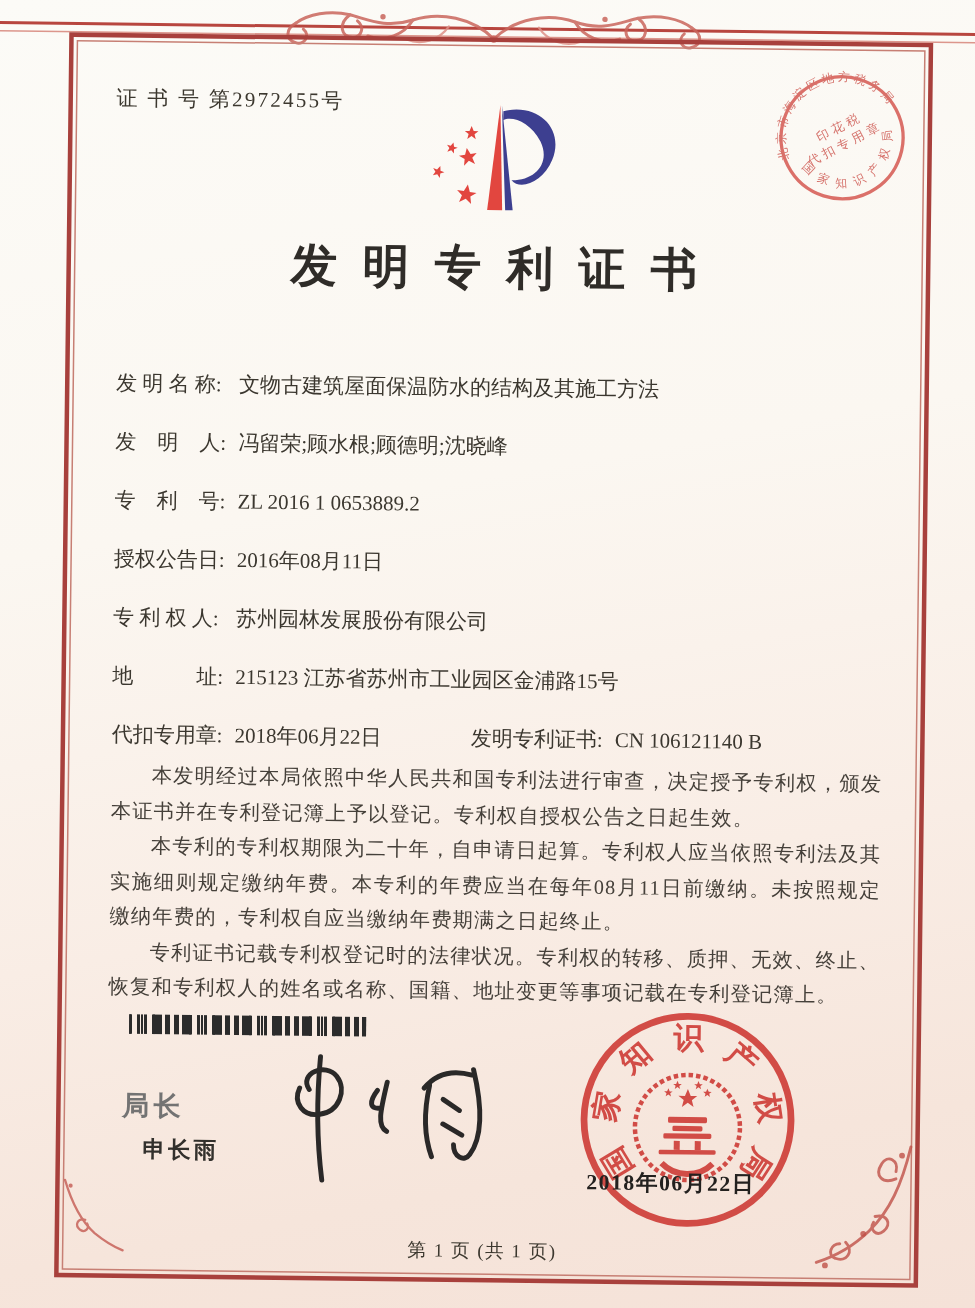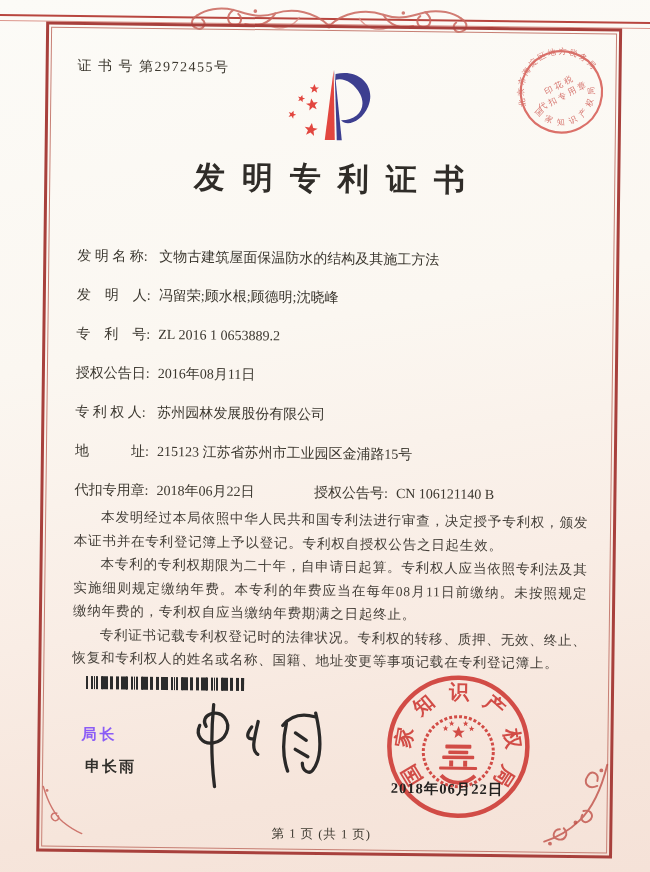--- a/index.html
+++ b/index.html
@@ -34,23 +34,23 @@
   .body-text{position:absolute;left:76px;top:508px;width:514px;font-size:13.5px;
     line-height:23.5px;color:#45403a;text-align:justify;letter-spacing:0.8px;}
   .body-text p{margin:0;text-indent:2em;}
 
   .barcode{position:absolute;left:90px;top:679px;width:158px;height:13px;
     background:
       repeating-linear-gradient(90deg,#2b2b2b 0 2px,transparent 2px 5px),
       repeating-linear-gradient(90deg,#2b2b2b 0 1px,transparent 1px 8px),
       repeating-linear-gradient(90deg,transparent 0 17px,#2b2b2b 17px 20px);}
 
-  .signer-title{position:absolute;left:86px;top:728px;font-size:15px;font-weight:bold;
-    letter-spacing:3px;color:#8b5cf6;font-family:Liberation Mono, monospace;}
-  .signer-name{position:absolute;left:90px;top:760px;font-size:15px;font-weight:bold;
+  .signer-title{position:absolute;left:86px;top:728px;font-size:18px;font-weight:bold;
+    letter-spacing:3px;color:#737373;font-family:Liberation Mono, monospace;}
+  .signer-name{position:absolute;left:100px;top:760px;font-size:15px;font-weight:bold;
     letter-spacing:2px;color:#32302c;font-family:"Liberation Sans","DejaVu Sans",sans-serif;}
   .signature{position:absolute;left:185px;top:700px;width:155px;height:92px;}
 
   .issue-seal{position:absolute;left:388px;top:670px;width:150px;height:150px;}
   .seal-date{position:absolute;left:396px;top:778px;width:160px;font-size:14.5px;font-weight:bold;
     color:#23211f;letter-spacing:1px;}
 
   .tax-stamp{position:absolute;left:505px;top:36px;width:106px;height:106px;}
 
   .corner-br{position:absolute;left:548px;top:756px;width:68px;height:90px;}
@@ -131,21 +131,21 @@
       <span class="flabel">专 利 权 人:</span><span class="fvalue">苏州园林发展股份有限公司</span>
     </div>
     <div class="field-row" style="top:445px">
       <span class="flabel">地　　　址:</span><span class="fvalue">215123 江苏省苏州市工业园区金浦路15号</span>
     </div>
     <div class="field-row" style="top:484px">
       <span class="fgroup">
         <span class="flabel">代扣专用章:</span><span class="fvalue">2018年06月22日</span>
       </span>
       <span class="fgroup" style="margin-left:56px">
-        <span class="flabel">授权公告号:</span><span class="fvalue">CN 106121140 B</span>
+        <span class="flabel">发明专利证书:</span><span class="fvalue">CN 106121140 B</span>
       </span>
     </div>
 
     <div class="body-text">
       <p>本发明经过本局依照中华人民共和国专利法进行审查，决定授予专利权，颁发本证书并在专利登记簿上予以登记。专利权自授权公告之日起生效。</p>
       <p>本专利的专利权期限为二十年，自申请日起算。专利权人应当依照专利法及其实施细则规定缴纳年费。本专利的年费应当在每年08月11日前缴纳。未按照规定缴纳年费的，专利权自应当缴纳年费期满之日起终止。</p>
       <p>专利证书记载专利权登记时的法律状况。专利权的转移、质押、无效、终止、恢复和专利权人的姓名或名称、国籍、地址变更等事项记载在专利登记簿上。</p>
     </div>
 
     <div class="barcode"></div>

